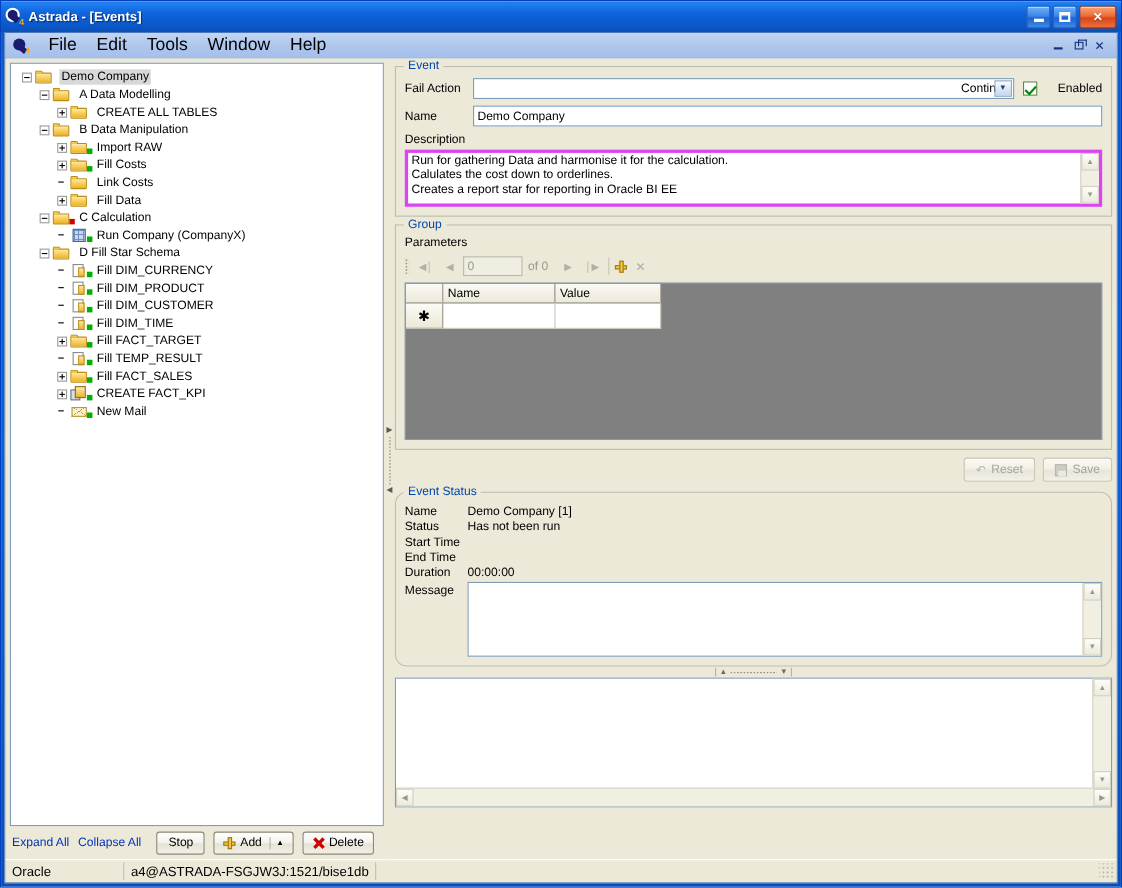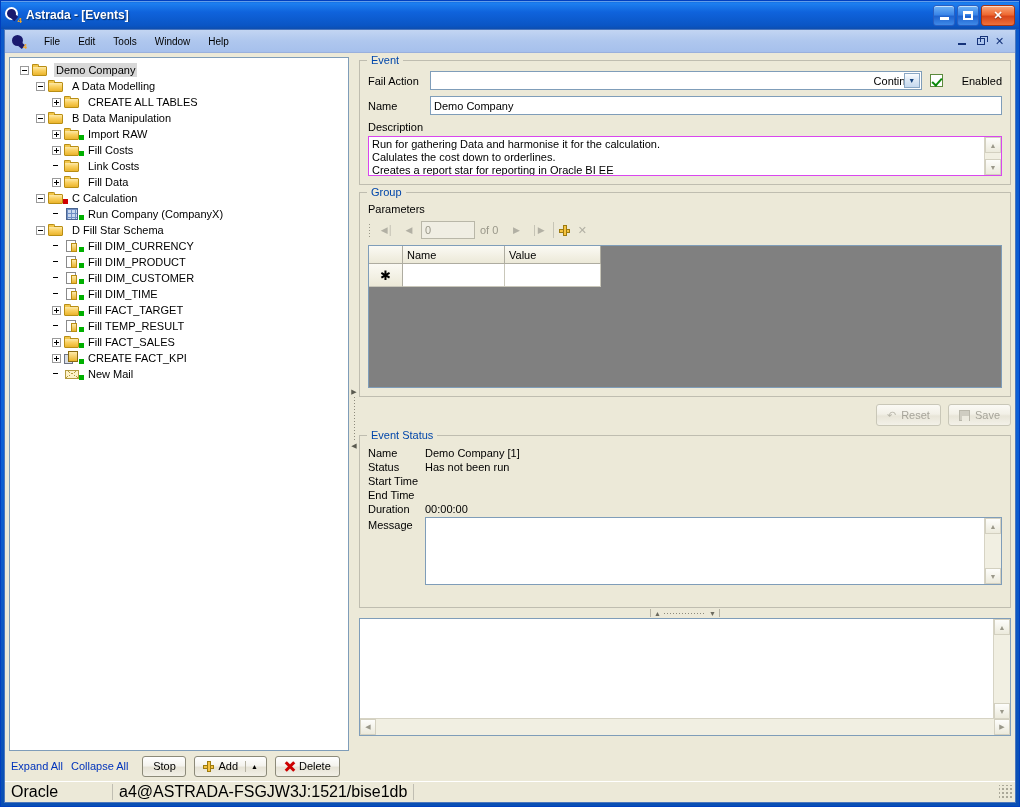--- a/index.html
+++ b/index.html
@@ -100,21 +100,21 @@
     border-bottom: 1px solid #9ab0dd;
   }
   .menu-logo { width: 16px; height: 15px; margin-right: 8px; position: relative; flex: none; }
   .menu-logo .q {
     position: absolute; left: 1px; top: 1px; width: 11px; height: 11px;
     border-radius: 50%; background: #1a1a6e; box-sizing: border-box;
   }
   .menu-logo .q::after{content:"";position:absolute;right:-1px;bottom:-2px;width:5px;height:5px;background:#1a1a6e;transform:rotate(40deg);}
   .menu-logo .sub { position: absolute; right: 0; bottom: -1px; font-size: 7px; font-weight: bold; color: #f5a623; line-height: 7px; }
   .menu-item {
-    padding: 3px 9px; font-size: 10px; color: #000; cursor: default;
+    padding: 3px 9px; font-size: 16px; color: #000; cursor: default;
   }
   .mdi-btns {
     margin-left: auto; display: flex; align-items: center; gap: 2px; padding-right: 7px;
   }
   .mdi-btn {
     width: 17px; height: 16px; display: flex; align-items: center; justify-content: center;
     font-size: 11px; color: #15337a; cursor: default;
   }
   .mdi-min { width: 8px; height: 2px; background: #15337a; margin-top: 6px; }
   .mdi-rest { width: 8px; height: 7px; border: 1px solid #15337a; position: relative; box-sizing: border-box; }
@@ -316,22 +316,22 @@
     width: 13px; height: 13px; background: #fff; border: 1px solid #5b8a3c;
     position: relative; box-sizing: border-box; flex: none;
   }
   .chk::after {
     content: ""; position: absolute; left: 3px; top: 1px;
     width: 4px; height: 8px; border: solid #0a8a0a;
     border-width: 0 2px 2px 0; transform: rotate(42deg);
   }
   .desc-label { font-size: 11px; margin: 2px 0 3px 0; }
   .textarea {
-    background: #fff; border: 1px solid #d946ef;
-    height: 40px; position: relative; box-sizing: border-box;
+    background: #fff; border: 3px solid #d946ef;
+    height: 52px; position: relative; box-sizing: border-box;
     padding: 1px 3px; font-size: 11px; line-height: 13px;
     overflow: hidden;
   }
   .textarea .line { white-space: nowrap; }
   .vscroll {
     position: absolute; right: 0; top: 0; bottom: 0; width: 16px;
     background: #f1efe2; border-left: 1px solid #d6d3c4;
     display: flex; flex-direction: column; justify-content: space-between;
   }
   .sc-btn {
@@ -456,21 +456,21 @@
     display: flex; align-items: center; justify-content: center;
     color: #9a988a; font-size: 7px;
   }
 
   
   .statusbar {
     height: 20px; flex: none;
     background: #ece9d8;
     border-top: 1px solid #fff;
     display: flex; align-items: center;
-    font-size: 16px;
+    font-size: 12px;
   }
   .sb-cell {
     height: 16px; display: flex; align-items: center; padding: 0 6px;
     border-right: 1px solid #c0beb2;
   }
   .sb-cell:last-child { border-right: none; flex: 1; }
   .sb-grip {
     width: 14px; height: 14px; margin-left: auto; margin-right: 2px;
     background-image: radial-gradient(circle, #a8a696 0.7px, transparent 0.9px);
     background-size: 4px 4px;
@@ -772,21 +772,21 @@
           <div class="abtn">
             <span class="undo-ico">↶</span>
             <span>Reset</span>
           </div>
           <div class="abtn">
             <span class="save-ico"></span>
             <span>Save</span>
           </div>
         </div>
 
-        <div class="gbox" style="margin-top:9px;padding-bottom:22px;">
+        <div class="gbox" style="margin-top:9px;padding-bottom:8px;border-radius:11px;">
           <div class="legend">Event Status</div>
           <div class="status-grid">
             <div class="srow">
               <span class="skey">Name</span>
               <span class="sval">Demo Company [1]</span>
             </div>
             <div class="srow">
               <span class="skey">Status</span>
               <span class="sval">Has not been run</span>
             </div>

